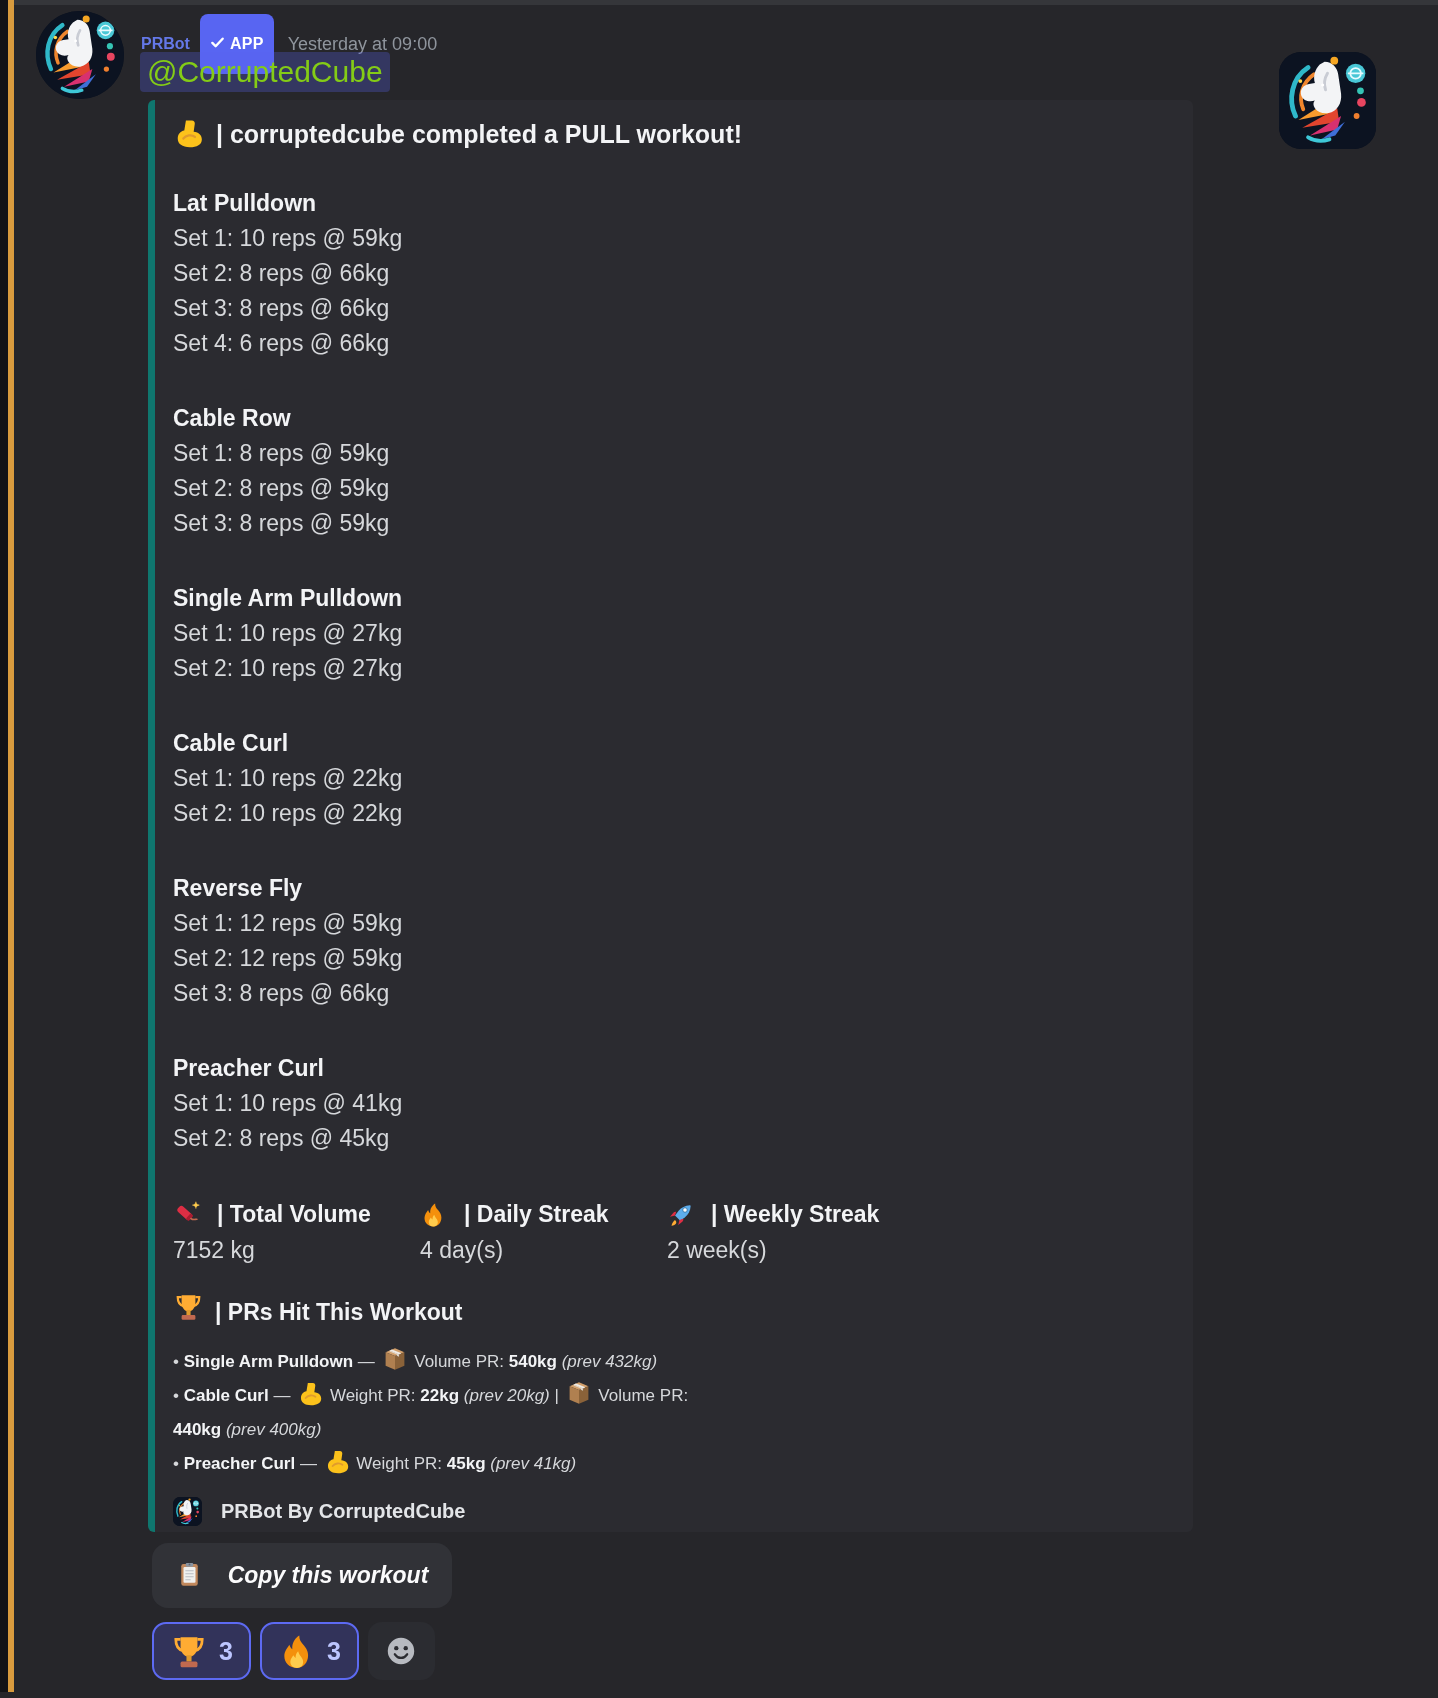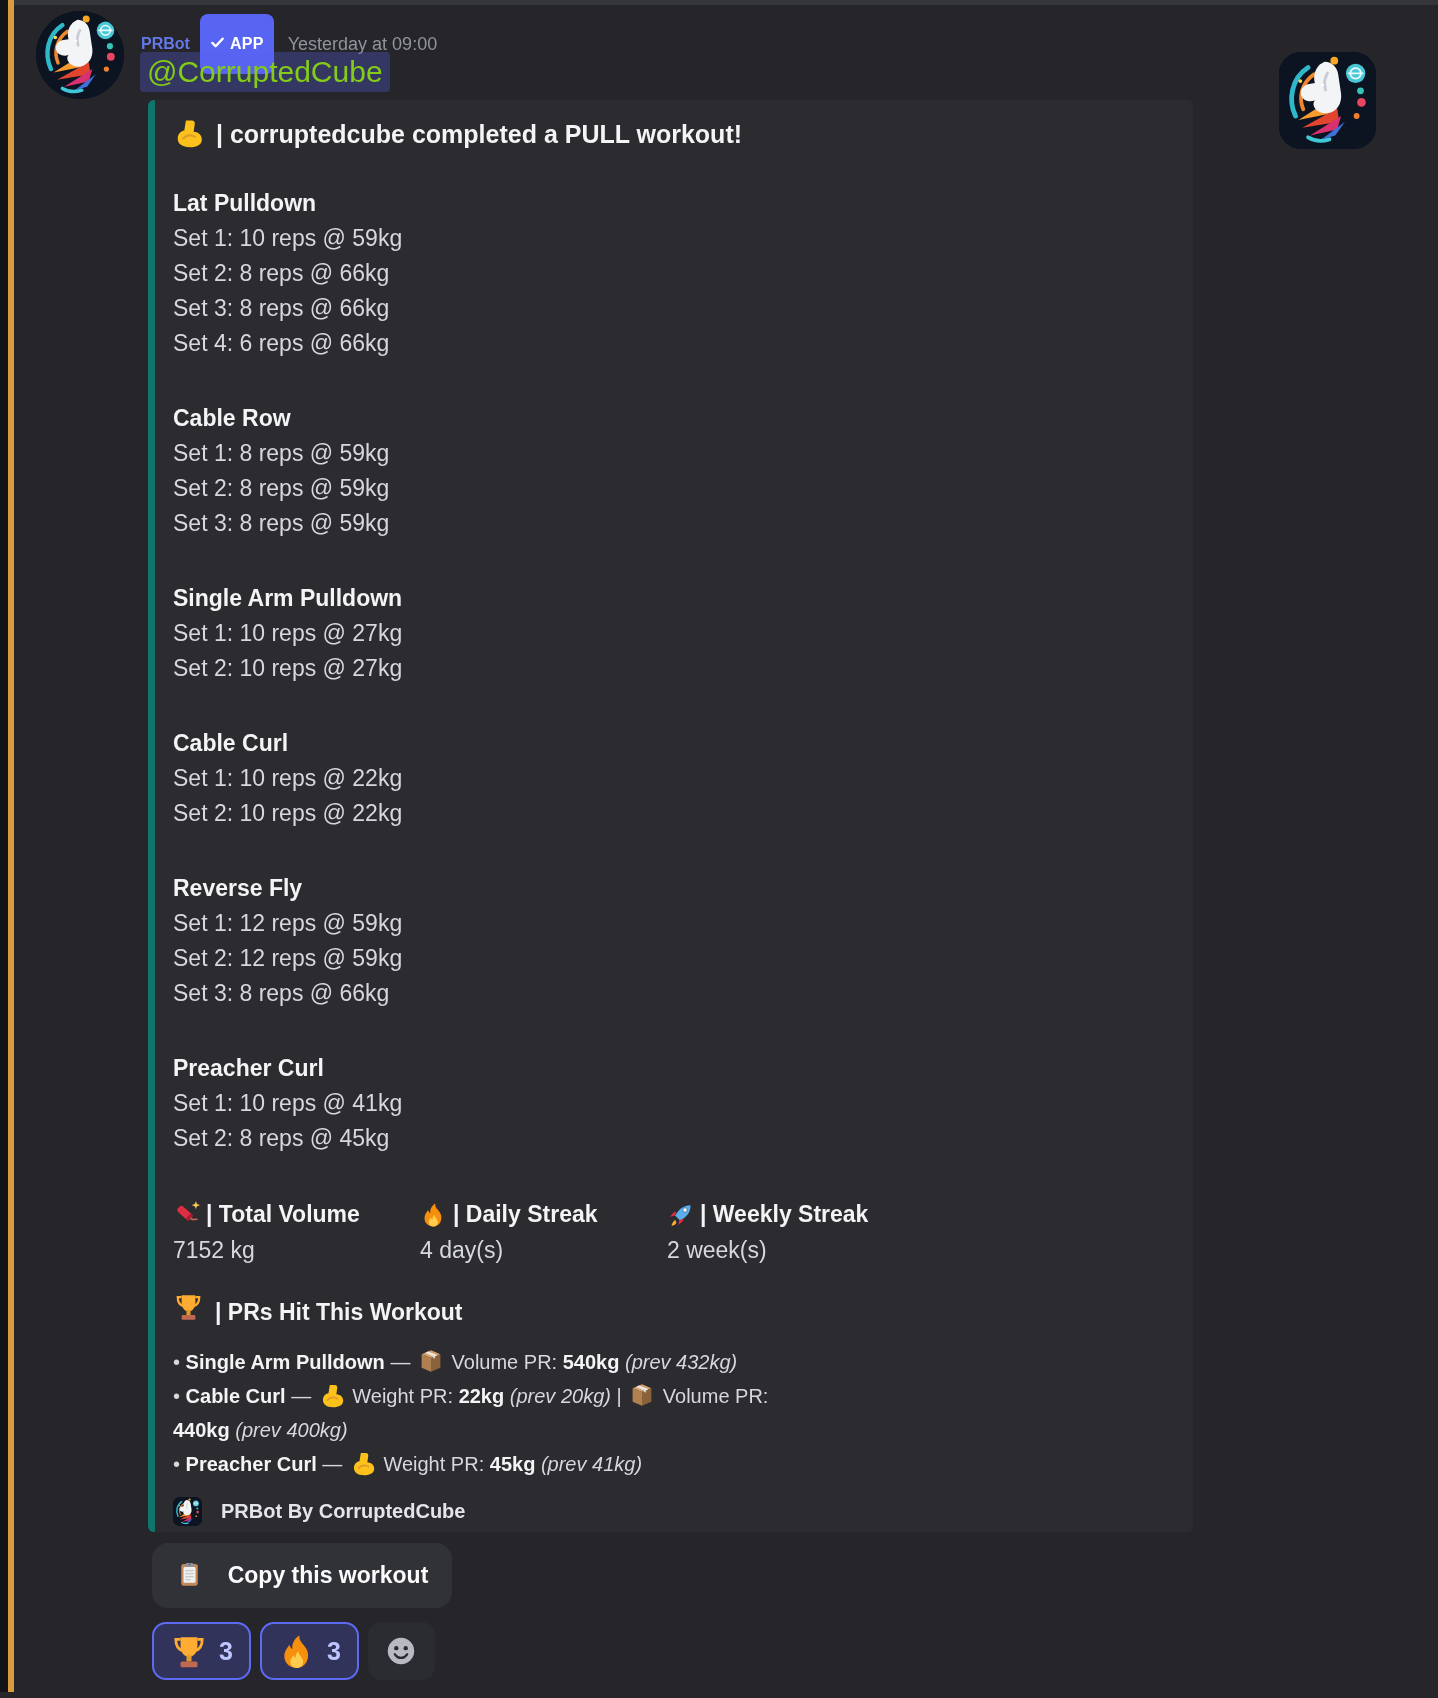--- a/index.html
+++ b/index.html
@@ -30,39 +30,39 @@
   .thumb{position:absolute;top:52px;right:62px;width:97px;height:97px;border-radius:22px;
          overflow:hidden;background:#0c1321;}
   .thumb svg{display:block;width:100%;height:100%;}
 
   .exercise{margin-bottom:40px;}
   .ex-name{font-size:23px;font-weight:700;color:#f3f4f6;line-height:35px;}
   .ex-set{font-size:23px;color:#d6d8db;line-height:35px;}
 
   .stats-row{display:flex;margin-bottom:22px;}
   .stat{width:247px;}
-  .stat-title{display:flex;align-items:center;gap:6px;font-size:23px;font-weight:700;
+  .stat-title{display:flex;align-items:center;gap:17px;font-size:23px;font-weight:700;
               color:#f3f4f6;line-height:36px;}
   .stat-value{font-size:23px;color:#d6d8db;line-height:37px;}
 
   .prs-title{display:flex;align-items:center;gap:11px;font-size:23px;font-weight:700;
              color:#f3f4f6;line-height:38px;margin-bottom:12px;}
-  .pr-line{font-size:20px;color:#d6d8db;line-height:34px;}
+  .pr-line{font-size:17px;color:#d6d8db;line-height:34px;}
   .pr-line .b{font-weight:700;color:#f3f4f6;}
   .pr-line .i{font-style:italic;}
   .pr-line .ic{vertical-align:-5px;margin:0 2px;}
 
   .efooter{display:flex;align-items:center;gap:19px;margin-top:16px;}
   .efooter-icon{width:29px;height:29px;border-radius:7px;overflow:hidden;background:#0c1321;flex:0 0 auto;}
   .efooter-icon svg{display:block;width:100%;height:100%;}
   .efooter-text{font-size:20px;font-weight:600;color:#e3e5e8;}
 
   .copy-btn{position:absolute;left:152px;top:1543px;width:300px;height:65px;border-radius:16px;
             background:#313237;display:flex;align-items:center;justify-content:center;gap:25px;
-            border:none;cursor:pointer;}
+            border:none;cursor:pointer;font-style:italic;}
   .copy-label{font-size:23px;font-weight:700;color:#fbfbfc;font-family:"Liberation Sans",sans-serif;}
 
   .reactions{position:absolute;left:152px;top:1622px;display:flex;gap:9px;align-items:center;}
   .reaction{height:58px;border-radius:14px;background:#32335a;border:2px solid #5d6af2;
             display:flex;align-items:center;justify-content:center;gap:11px;box-sizing:border-box;
             padding:0 16px;cursor:pointer;}
   .reaction-count{font-size:25px;font-weight:700;color:#bdc6ff;font-family:"Liberation Sans",sans-serif;}
   .add-reaction{width:67px;height:58px;border-radius:14px;background:#2b2c31;display:flex;
                 align-items:center;justify-content:center;border:none;cursor:pointer;}
 </style>

